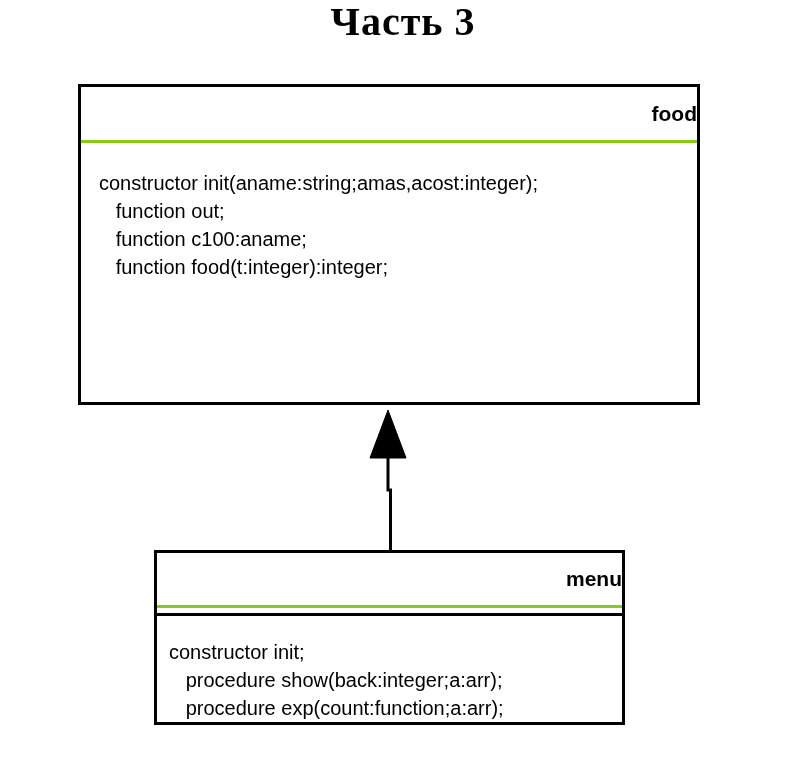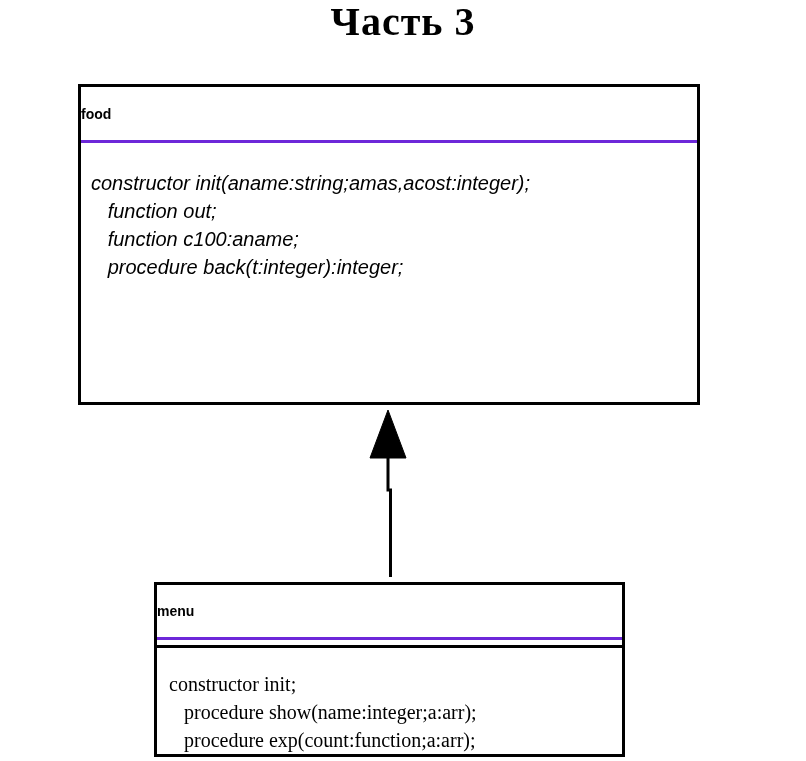--- a/index.html
+++ b/index.html
@@ -28,42 +28,42 @@
   }
   .uml-class {
     position: absolute;
     border: 3px solid #000000;
     background: #ffffff;
     display: flex;
     flex-direction: column;
     overflow: hidden;
   }
   .uml-class.food { left: 78px; top: 84px; width: 622px; height: 321px; }
-  .uml-class.menu { left: 154px; top: 582px; width: 471px; height: 175px; }
+  .uml-class.menu { left: 154px; top: 550px; width: 471px; height: 175px; }
   .uml-header {
-    border-bottom: 3px solid #6d28d9;
+    border-bottom: 3px solid #84cc16;
     font-weight: bold;
-    font-size: 14px;
+    font-size: 21px;
     text-align: center;
     display: flex;
     align-items: center;
-    justify-content: flex-start;
+    justify-content: flex-end;
     flex: 0 0 auto;
   }
   .food .uml-header { height: 56px; }
   .menu .uml-header { height: 55px; }
   .uml-attrs {
     border-bottom: 3px solid #000000;
     flex: 0 0 auto;
   }
   .food .uml-attrs { height: 96px; padding: 12px 10px 0 10px; }
   .menu .uml-attrs { height: 8px; padding: 0; }
   .uml-methods { flex: 1 1 auto; }
-  .food .uml-methods { padding: 26px 10px 0 10px; font-style: italic; }
-  .menu .uml-methods { padding: 22px 12px 2px 12px; font-family: Liberation Serif, serif; }
+  .food .uml-methods { padding: 26px 10px 0 18px; }
+  .menu .uml-methods { padding: 22px 12px 2px 12px; }
   .code-line {
     font-size: 20px;
     line-height: 28px;
     white-space: pre;
     color: #000000;
   }
   .arrow-layer {
     position: absolute;
     left: 350px;
     top: 405px;
@@ -79,34 +79,34 @@
   <div class="page-title">Часть 3</div>
 
   <div class="uml-class food">
     <div class="uml-header">
       <span>food</span>
     </div>
     <div class="uml-methods">
       <div class="code-line">constructor init(aname:string;amas,acost:integer);</div>
       <div class="code-line">   function out;</div>
       <div class="code-line">   function c100:aname;</div>
-      <div class="code-line">   procedure back(t:integer):integer;</div>
+      <div class="code-line">   function food(t:integer):integer;</div>
     </div>
   </div>
 
   <svg class="arrow-layer" viewBox="0 0 80 175" xmlns="http://www.w3.org/2000/svg">
     <path d="M 40.5 172 L 40.5 85 L 38 85 L 38 48" fill="none" stroke="#000000" stroke-width="3"></path>
     <polygon points="38,5 20,53 56,53" fill="#000000" stroke="#000000" stroke-width="1"></polygon>
   </svg>
 
   <div class="uml-class menu">
     <div class="uml-header">
       <span>menu</span>
     </div>
     <div class="uml-attrs"></div>
     <div class="uml-methods">
       <div class="code-line">constructor init;</div>
-      <div class="code-line">   procedure show(name:integer;a:arr);</div>
+      <div class="code-line">   procedure show(back:integer;a:arr);</div>
       <div class="code-line">   procedure exp(count:function;a:arr);</div>
     </div>
   </div>
 
 </div>
 
 </body></html>

